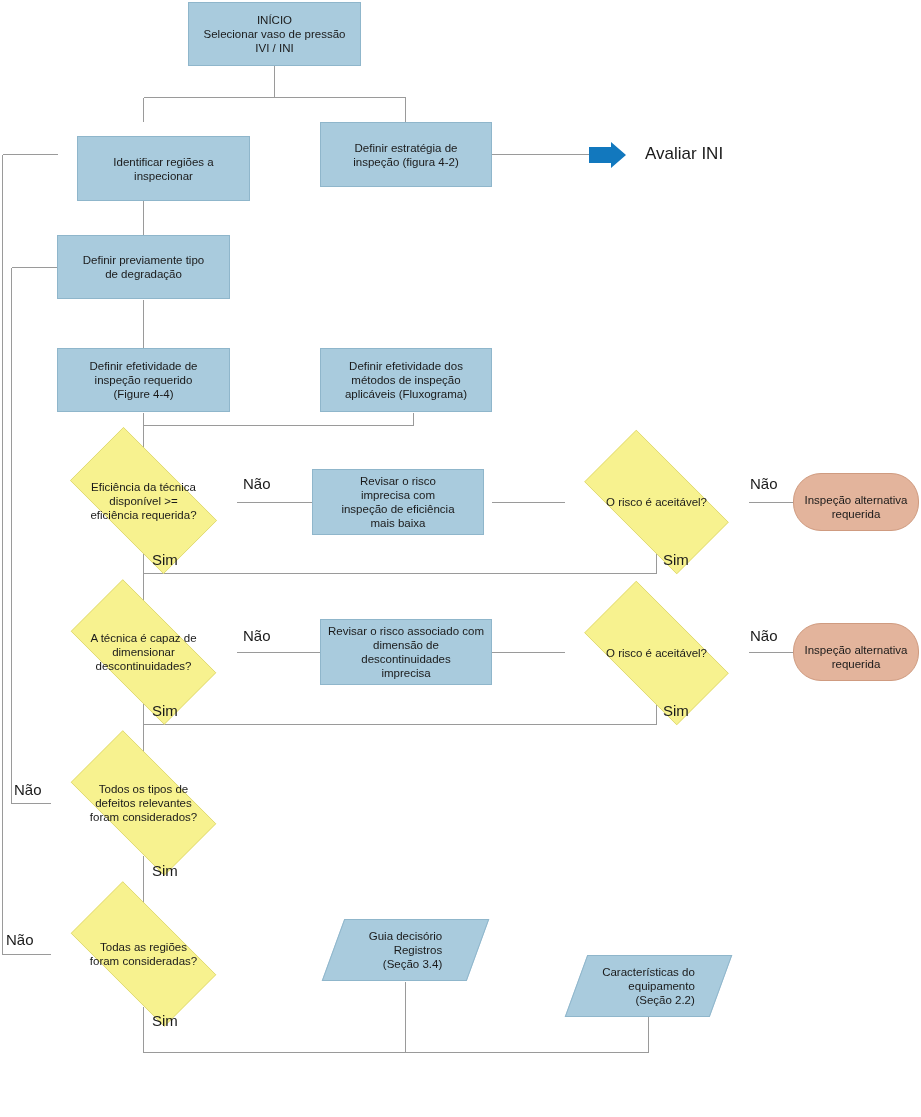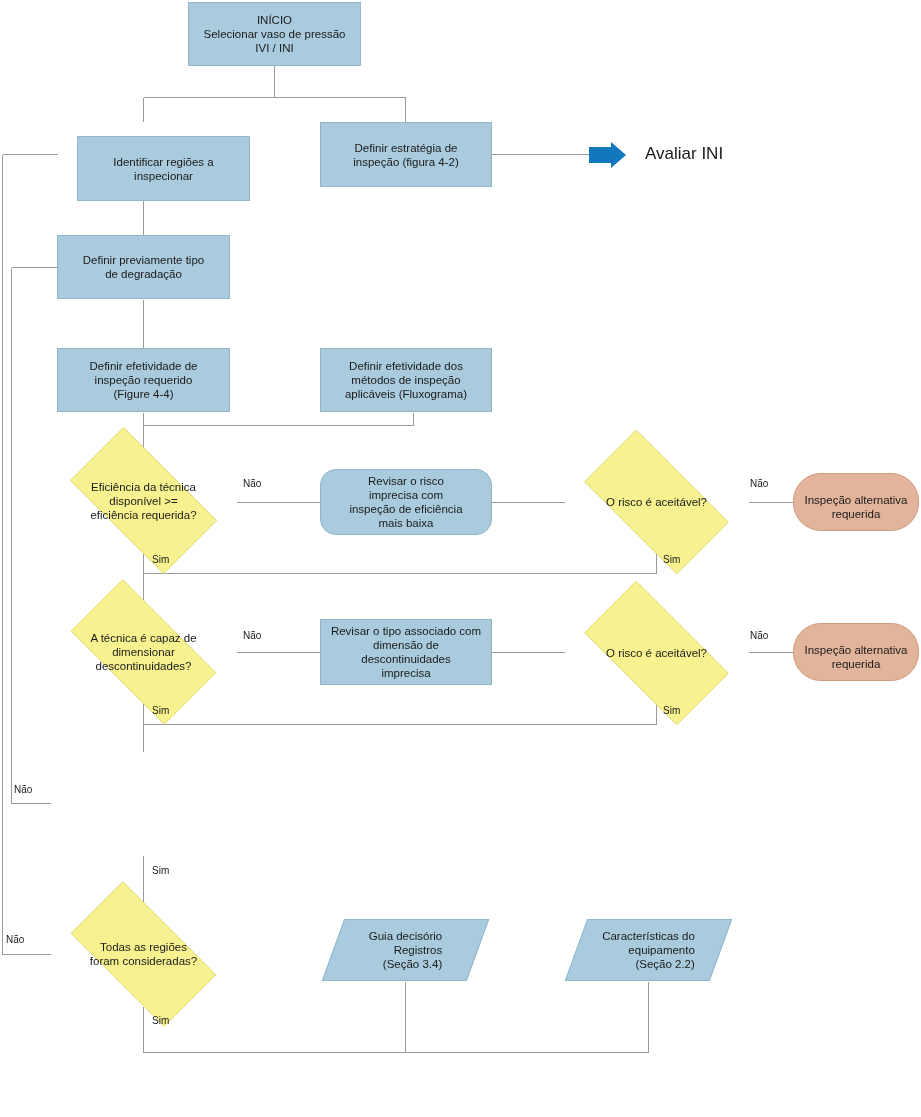--- a/index.html
+++ b/index.html
@@ -83,21 +83,21 @@
     text-align:right;
     font-size:11.5px;
     line-height:14px;
   }
   .arrowshape{
     position:absolute;
     z-index:2;
   }
   .edge-label{
     position:absolute;
-    font-size:10px;
+    font-size:15px;
     line-height:13px;
     color:#1a1a1a;
     white-space:nowrap;
     z-index:3;
   }
   .free-label{
     position:absolute;
     font-size:17px;
     line-height:15px;
     color:#1a1a1a;
@@ -221,21 +221,21 @@
   <div class="node proc" style="left:320px;top:348px;width:172px;height:64px;">
     <div class="txt">
       <div>Definir efetividade dos</div>
       <div>métodos de inspeção</div>
       <div>aplicáveis (Fluxograma)</div>
     </div>
   </div>
   <div class="edge-label" style="left:243px;top:477px;">Não</div>
   <div class="edge-label" style="left:152px;top:553px;">Sim</div>
 
-  <div class="node proc" style="left:320px;top:469px;width:172px;height:66px;border-radius:16px;">
+  <div class="node proc" style="left:312px;top:469px;width:172px;height:66px;">
     <div class="txt">
       <div>Revisar o risco</div>
       <div>imprecisa com</div>
       <div>inspeção de eficiência</div>
       <div>mais baixa</div>
     </div>
   </div>
 
   <div class="node diamond" style="left:564px;top:450px;width:185px;height:104px;">
     <div class="dshape"></div>
@@ -259,21 +259,21 @@
       <div>A técnica é capaz de</div>
       <div>dimensionar</div>
       <div>descontinuidades?</div>
     </div>
   </div>
   <div class="edge-label" style="left:243px;top:629px;">Não</div>
   <div class="edge-label" style="left:152px;top:704px;">Sim</div>
 
   <div class="node proc" style="left:320px;top:619px;width:172px;height:66px;">
     <div class="txt">
-      <div>Revisar o tipo associado com</div>
+      <div>Revisar o risco associado com</div>
       <div>dimensão de descontinuidades</div>
       <div>imprecisa</div>
     </div>
   </div>
 
   <div class="node diamond" style="left:564px;top:601px;width:185px;height:104px;">
     <div class="dshape"></div>
     <div class="txt">
       <div>O risco é aceitável?</div>
     </div>
@@ -281,20 +281,28 @@
   <div class="edge-label" style="left:750px;top:629px;">Não</div>
   <div class="edge-label" style="left:663px;top:704px;">Sim</div>
 
   <div class="node term" style="left:793px;top:623px;width:126px;height:58px;">
     <div class="txt">
       <div>Inspeção alternativa</div>
       <div>requerida</div>
     </div>
   </div>
 
+  <div class="node diamond" style="left:50px;top:751px;width:187px;height:104px;">
+    <div class="dshape"></div>
+    <div class="txt">
+      <div>Todos os tipos de</div>
+      <div>defeitos relevantes</div>
+      <div>foram considerados?</div>
+    </div>
+  </div>
   <div class="edge-label" style="left:14px;top:783px;">Não</div>
   <div class="edge-label" style="left:152px;top:864px;">Sim</div>
 
   <div class="node diamond" style="left:50px;top:902px;width:187px;height:104px;">
     <div class="dshape"></div>
     <div class="txt">
       <div>Todas as regiões</div>
       <div>foram consideradas?</div>
     </div>
   </div>
@@ -305,21 +313,21 @@
     <div class="pshape"></div>
     <div class="txt">
       <div>
         <div>Guia decisório</div>
         <div>Registros</div>
         <div>(Seção 3.4)</div>
       </div>
     </div>
   </div>
 
-  <div class="para" style="left:576px;top:919px;width:145px;height:62px;">
+  <div class="para" style="left:576px;top:955px;width:145px;height:62px;">
     <div class="pshape"></div>
     <div class="txt">
       <div>
         <div>Características do</div>
         <div>equipamento</div>
         <div>(Seção 2.2)</div>
       </div>
     </div>
   </div>
 

